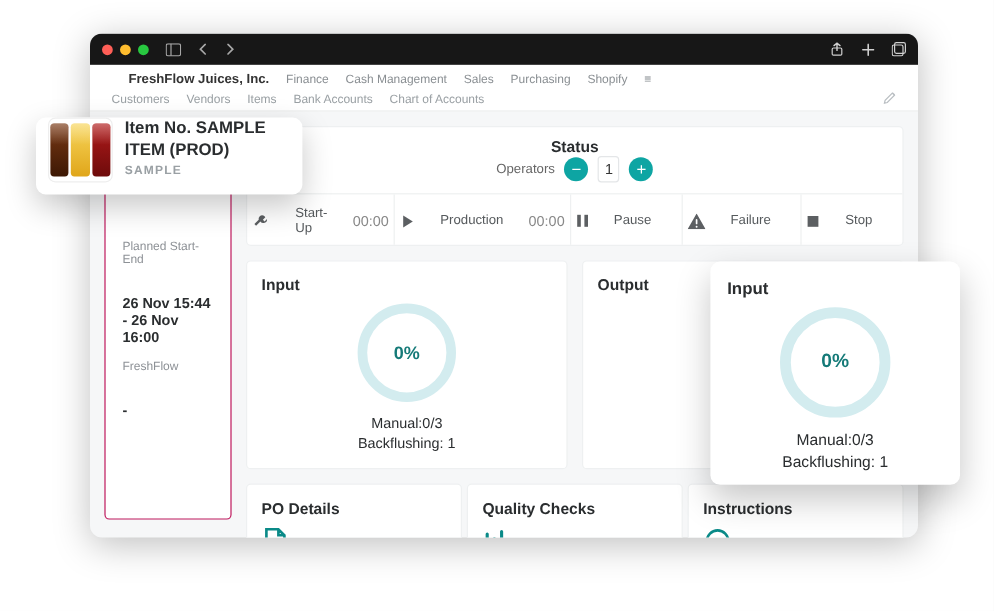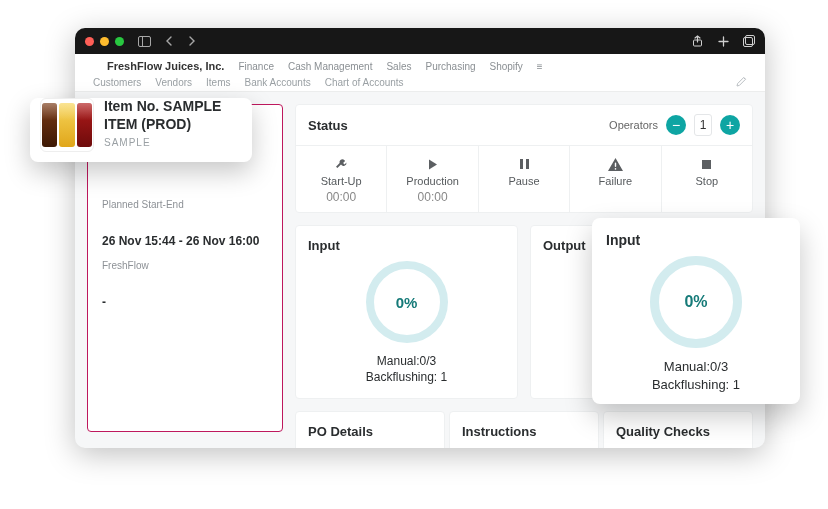--- a/index.html
+++ b/index.html
@@ -83,37 +83,38 @@
     background:#fff;
     border:1px solid #eef0f1;
     border-radius:4px;
   }
   .status-head {
     display:flex;
     align-items:center;
     justify-content:space-between;
     padding:9px 12px;
     border-bottom:1px solid #eef0f1;
+    flex-direction:column;
   }
   .status-title { font-weight:700; font-size:13px; color:#2a2d2f; }
   .ops { display:flex; align-items:center; gap:8px; font-size:11px; color:#666; }
   .ops .circle {
     width:20px; height:20px; border-radius:50%;
     background:#0ea5a3; color:#fff; display:flex; align-items:center; justify-content:center;
     font-size:14px; line-height:1; cursor:pointer;
   }
   .ops .count {
     min-width:18px; text-align:center; font-size:12px; color:#333;
     padding:3px 4px; border:1px solid #e4e6e8; border-radius:3px; background:#fff;
   }
   .status-row { display:flex; }
   .status-btn {
     flex:1;
     border-right:1px solid #eef0f1;
-    display:flex; flex-direction:column; align-items:center; gap:3px;
+    display:flex; flex-direction:row; align-items:center; gap:21px;
     padding:10px 4px 8px 4px;
     cursor:pointer;
     color:#565a5d;
     font-size:11px;
   }
   .status-btn:last-child { border-right:none; }
   .status-btn .ico { height:16px; display:flex; align-items:center; justify-content:center; color:#5c5f62; }
   .status-btn .time { font-size:12px; color:#888; }
 
   
@@ -170,21 +171,21 @@
     overflow:hidden;
   }
   .glass::after {
     content:""; position:absolute; inset:0;
     background: linear-gradient(rgba(255,255,255,0.35), rgba(255,255,255,0) 40%);
   }
   .g1 { background: linear-gradient(#7a3915,#3d1804); }
   .g2 { background: linear-gradient(#f7d55a,#e0a61a); }
   .g3 { background: linear-gradient(#b11b1b,#6e0b0b); }
   .floating-item h3 { font-size:14px; font-weight:700; color:#2a2d2f; line-height:1.25; }
-  .code { margin-top:4px; font-size:10px; letter-spacing:1px; color:#9aa0a4; }
+  .code { margin-top:4px; font-size:10px; letter-spacing:1px; color:#9aa0a4;font-weight:bold; }
 
   
   .floating-input {
     position:absolute;
     top: 218px;
     left: 592px;
     width: 208px;
     height: 186px;
     background:#fff;
     border-radius:8px;
@@ -361,35 +362,35 @@
       <div class="botrow">
         <div class="panel">
           <div class="panel-title">PO Details</div>
           <div class="tealglyph">
             <svg width="26" height="24" viewBox="0 0 26 24">
                 <path d="M4 2h10l5 5v15H4V2zm10 0v5h5" fill="none" stroke="currentColor" stroke-width="2.2"></path>
               </svg>
           </div>
         </div>
         <div class="panel">
+          <div class="panel-title">Quality Checks</div>
+          <div class="tealglyph">
+            <svg width="24" height="24" viewBox="0 0 24 24">
+                <path d="M4 20V6m6 14V10m6 10V4" stroke="currentColor" stroke-width="2.6" fill="none" stroke-linecap="round"></path>
+              </svg>
+          </div>
+        </div>
+        <div class="panel">
           <div class="panel-title">Instructions</div>
           <div class="tealglyph">
             <svg width="24" height="24" viewBox="0 0 24 24">
                 <circle cx="12" cy="12" r="9" fill="none" stroke="currentColor" stroke-width="2.2"></circle>
               </svg>
           </div>
         </div>
-        <div class="panel">
-          <div class="panel-title">Quality Checks</div>
-          <div class="tealglyph">
-            <svg width="24" height="24" viewBox="0 0 24 24">
-                <path d="M4 20V6m6 14V10m6 10V4" stroke="currentColor" stroke-width="2.6" fill="none" stroke-linecap="round"></path>
-              </svg>
-          </div>
-        </div>
       </div>
 
     </div>
   </div>
 </div>
 
 <div class="floating-item">
   <div class="thumb">
     <div class="glass g1"></div>
     <div class="glass g2"></div>

